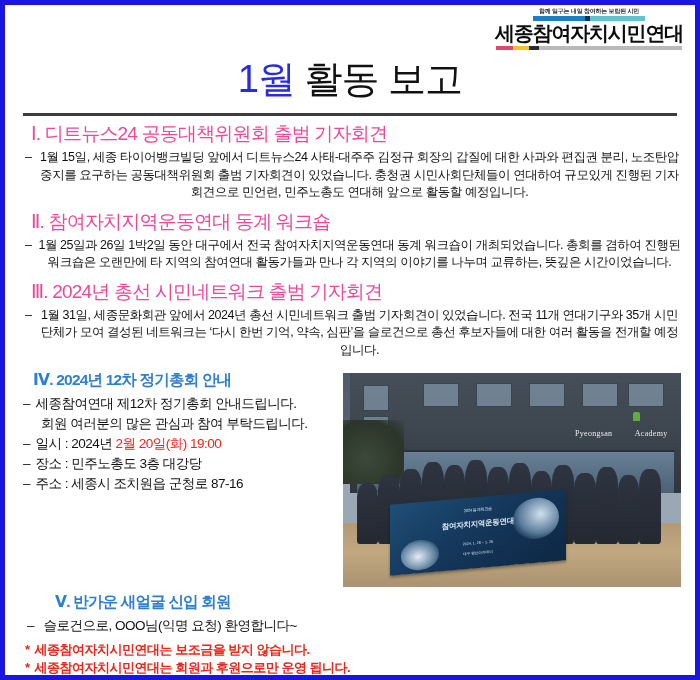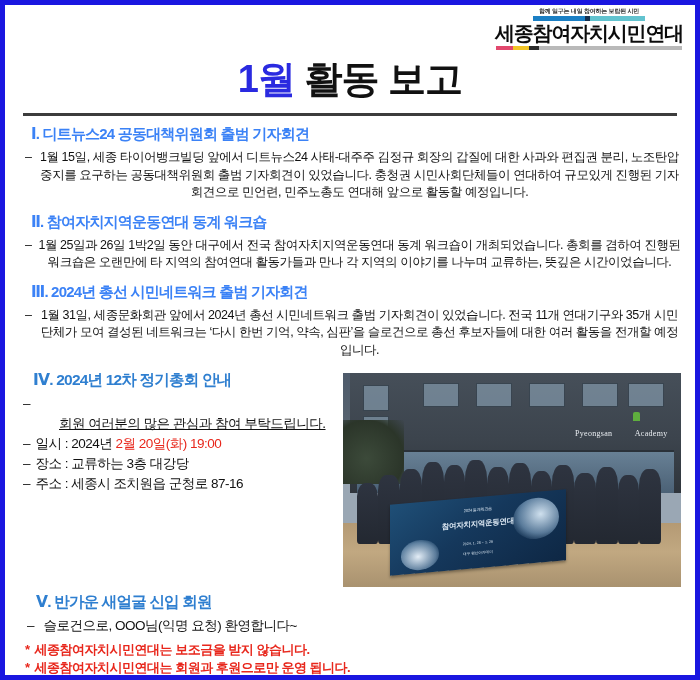--- a/index.html
+++ b/index.html
@@ -72,41 +72,41 @@
   .fb3 { flex: 0 0 5%;  background: #2b2b2b; }
   .fb4 { flex: 0 0 77%; background: #b9b9b9; }
 
   
   .title-wrap {
     text-align: center;
     padding: 4px 0 6px 0;
   }
   .title {
     font-size: 38px;
-    font-weight: bold;
+    font-weight: normal;
     letter-spacing: -1px;
     line-height: 44px;
     color: #111111;
     display: inline-block;
   }
   .title .month { color: #2a2ae0; }
 
   .rule {
     height: 3px;
     background: #3c3c3c;
     margin: 6px 18px 8px 18px;
   }
 
   
   .content { padding: 0 14px; }
 
   .sec-head {
-    color: #3b82f6;
-    font-weight: bold;
-    font-size: 15px;
+    color: #ec4899;
+    font-weight: normal;
+    font-size: 19px;
     letter-spacing: -0.8px;
     margin: 0 0 5px 12px;
     line-height: 20px;
     white-space: nowrap;
   }
 
   .para {
     display: flex;
     gap: 6px;
     margin: 0 0 10px 6px;
@@ -159,21 +159,21 @@
     line-height: 19px;
     color: #111;
   }
   .ltext {
     font-size: 13.5px;
     line-height: 19px;
     letter-spacing: -0.5px;
     color: #111111;
   }
   .ltext .red { color: #e8271c; font-weight: normal; }
-  .indent2 { margin-left: 36px; text-decoration: underline; }
+  .indent2 { margin-left: 18px; }
 
   
   .photo {
     position: relative;
     width: 100%;
     height: 214px;
     overflow: hidden;
     background: #9aa7b4;
   }
   .ph-sky {
@@ -341,33 +341,34 @@
       </div>
     </div>
 
     <div class="split">
 
       <div class="split-left">
         <div class="sec-head-lg">Ⅳ. 2024년 12차 정기총회 안내</div>
 
         <div class="line">
           <span class="dash2">–</span>
+          <span class="ltext">세종참여연대 제12차 정기총회 안내드립니다.</span>
         </div>
         <div class="line">
           <span class="ltext indent2">회원 여러분의 많은 관심과 참여 부탁드립니다.</span>
         </div>
 
         <div class="line">
           <span class="dash2">–</span>
           <span class="ltext"><span>일시 : 2024년 </span><span class="red">2월 20일(화) 19:00</span></span>
         </div>
 
         <div class="line">
           <span class="dash2">–</span>
-          <span class="ltext">장소 : 교류하는 3층 대강당</span>
+          <span class="ltext">장소 : 민주노총도 3층 대강당</span>
         </div>
 
         <div class="line">
           <span class="dash2">–</span>
           <span class="ltext">주소 : 세종시 조치원읍 군청로 87-16</span>
         </div>
       </div>
 
       <div class="split-right">
         <div class="photo">
@@ -410,21 +411,21 @@
             <div class="bn-txt bn-sub">2024 동계워크숍</div>
             <div class="bn-txt bn-main">참여자치지역운동연대</div>
             <div class="bn-txt bn-date">2024. 1. 25 ~ 1. 26</div>
             <div class="bn-txt bn-place">대구 평산아카데미</div>
           </div>
         </div>
       </div>
     </div>
 
     <div style="margin-top:4px">
-      <div class="sec-head-lg" style="margin-left:17px">Ⅴ. 반가운 새얼굴 신입 회원</div>
+      <div class="sec-head-lg" style="margin-left:36px">Ⅴ. 반가운 새얼굴 신입 회원</div>
       <div class="line">
         <span class="dash2" style="margin-left:4px">–</span>
         <span class="ltext" style="margin-left:4px">슬로건으로, OOO님(익명 요청) 환영합니다~</span>
       </div>
     </div>
 
     <div class="notes">
       <div class="note">
         <span class="star">*</span>
         <span>세종참여자치시민연대는 보조금을 받지 않습니다.</span>

